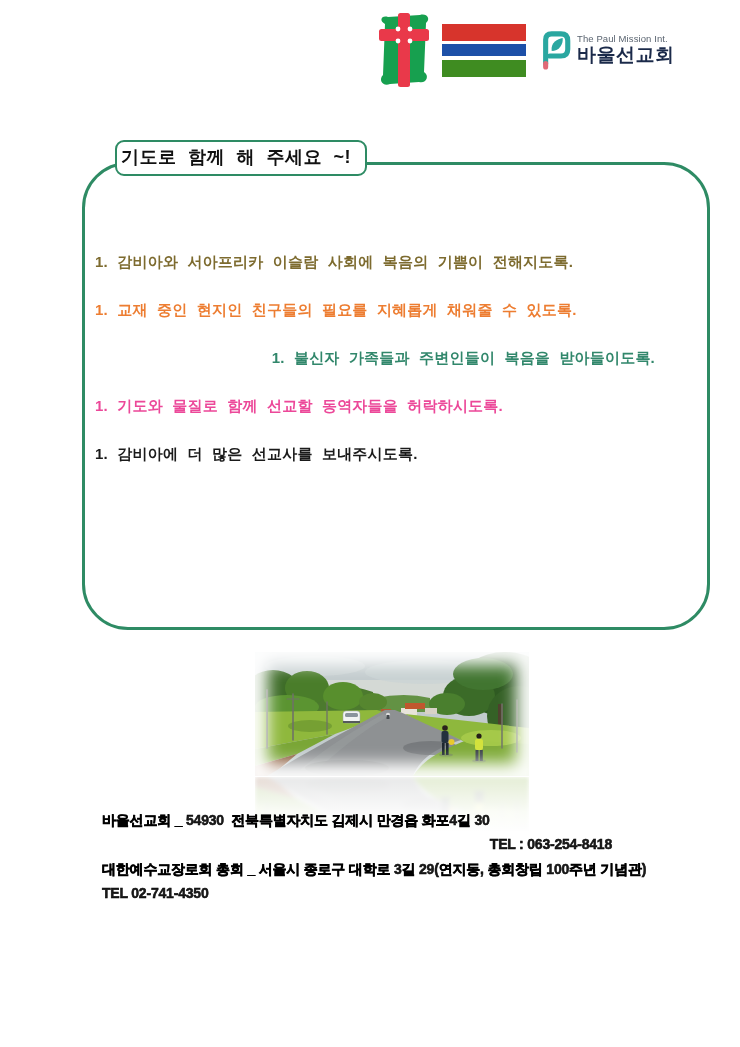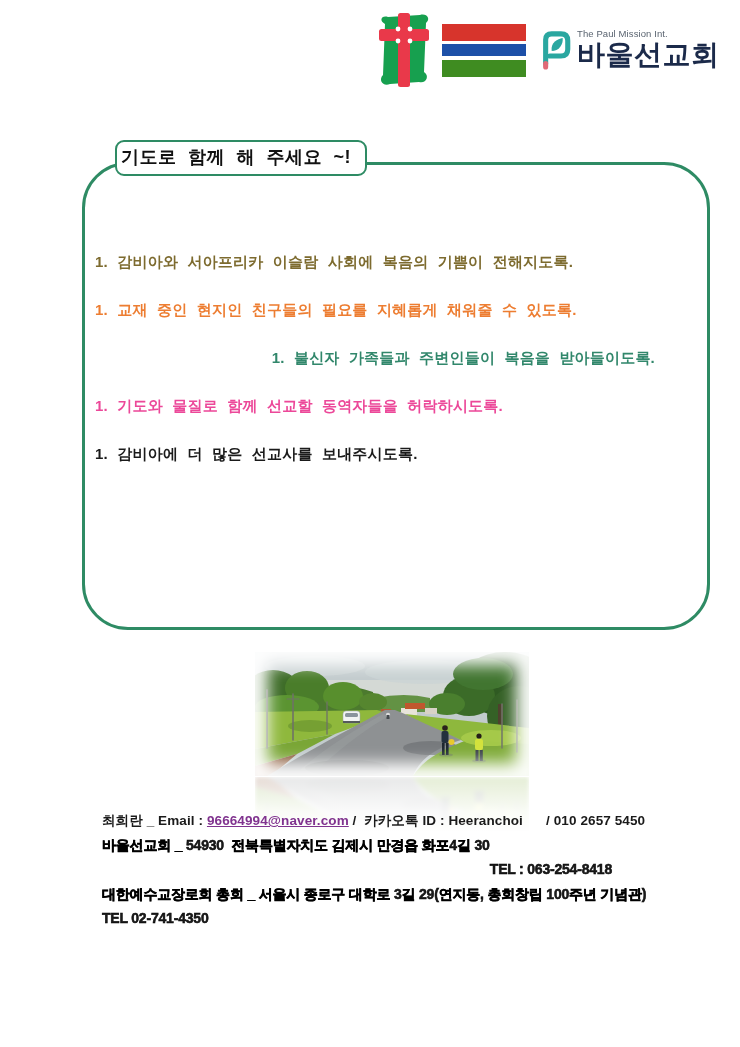--- a/index.html
+++ b/index.html
@@ -12,21 +12,21 @@
   .logo-row { position:absolute; left:366px; top:10px; height:80px; display:flex; align-items:center; }
   .cross-logo { width:62px; height:76px; flex:0 0 auto; }
   .flag { width:84px; height:53px; margin-left:7px; display:flex; flex-direction:column; flex:0 0 auto; }
   .flag .stripe-lg { flex:17; }
   .flag .stripe-sm { flex:3.5; background:#ffffff; }
   .flag .stripe-md { flex:12; }
   .pm-logo { margin-left:12px; display:flex; align-items:center; }
   .pm-icon { width:34px; height:44px; flex:0 0 auto; }
   .pm-text { margin-left:5px; display:flex; flex-direction:column; line-height:1.1; }
   .pm-tagline { font-size:9.5px; color:#5a6470; letter-spacing:0.1px; }
-  .pm-name { font-size:28px; font-weight:bold; color:#1b2a4a; letter-spacing:0.5px; margin-top:1px; }
+  .pm-name { font-size:19px; font-weight:bold; color:#1b2a4a; letter-spacing:0.5px; margin-top:1px; }
 
   
   .prayer-box {
     position:absolute; left:75px; top:162px; width:622px; height:462px;
     border:3px solid #2e8b64; border-radius:46px; background:#ffffff;
   }
   .box-title {
     position:absolute; left:108px; top:140px; z-index:2; background:#ffffff;
     border:2.5px solid #2e8b64; border-radius:9px; padding:3px 14px 5px 4px;
     font-size:18px; font-weight:bold; color:#111111; letter-spacing:0.5px; word-spacing:6px;
@@ -264,21 +264,20 @@
         <circle cx="224" cy="84" r="2.6" fill="#241d18"></circle>
         <rect x="220" y="87" width="8" height="11" rx="2" fill="#d3e23c"></rect>
         <rect x="220.5" y="98" width="3" height="11" fill="#3a4148"></rect>
         <rect x="224.8" y="98" width="3" height="11" fill="#3a4148"></rect>
       </g>
     </svg>
     </div>
   <div class="reflection-fade"></div>
 
   <div class="contact">
-    <div class="c-line"><span>최희란 _ Email : </span><span class="link-purple">96664994@naver.com</span><span> /  카카오톡 ID : Heeranchoi      / 010 2657 5450</span></div>
     <div class="c-heavy">바울선교회 _ 54930  전북특별자치도 김제시 만경읍 화포4길 30</div>
     <div class="c-heavy c-tel">TEL : 063-254-8418</div>
     <div class="gap"></div>
     <div class="c-heavy">대한예수교장로회 총회 _ 서울시 종로구 대학로 3길 29(연지동, 총회창립 100주년 기념관)</div>
     <div class="c-heavy c-tel2">TEL 02-741-4350</div>
   </div>
 
 </div>
 
 </body></html>

